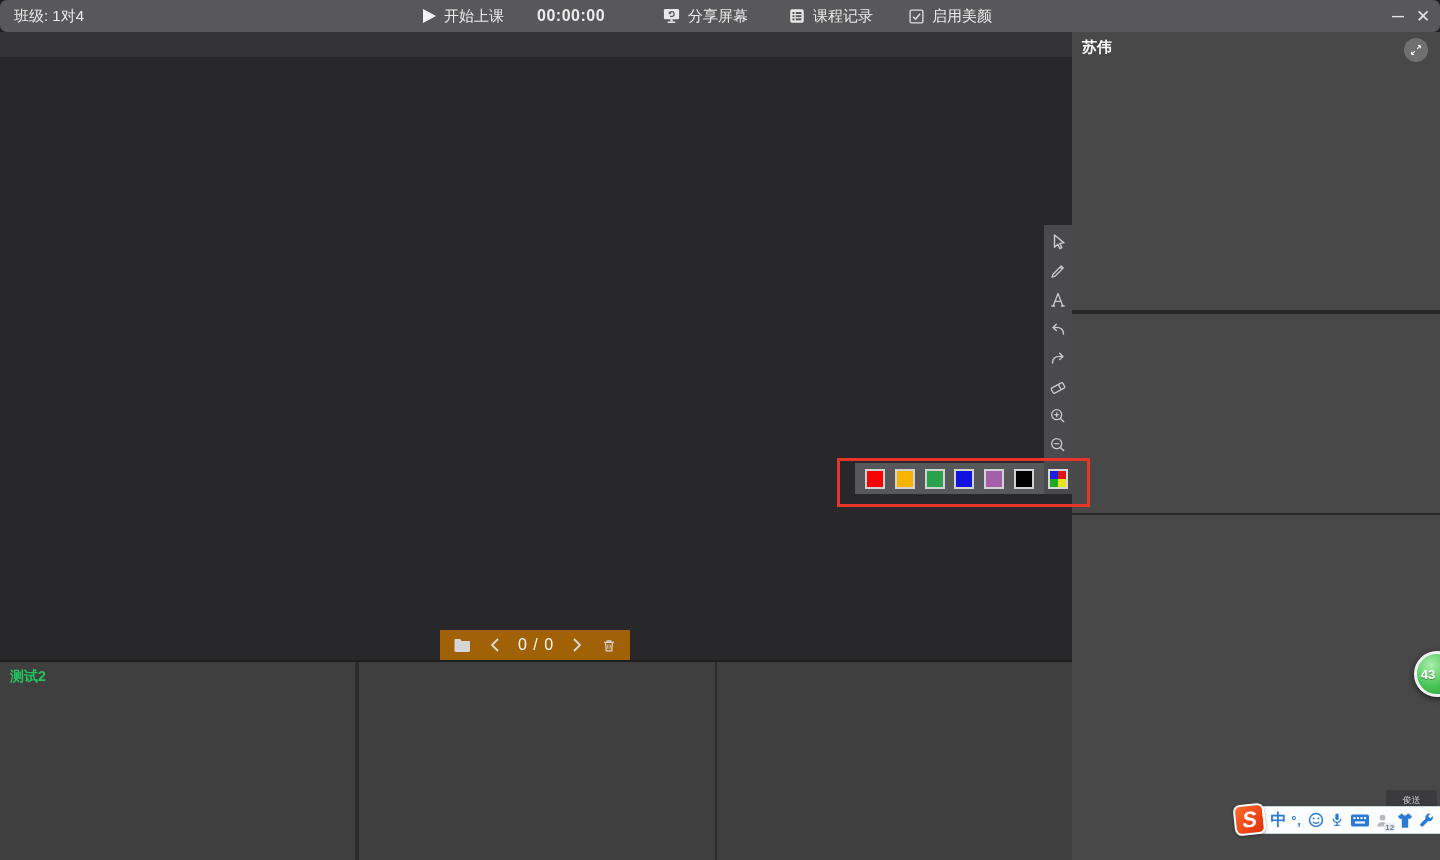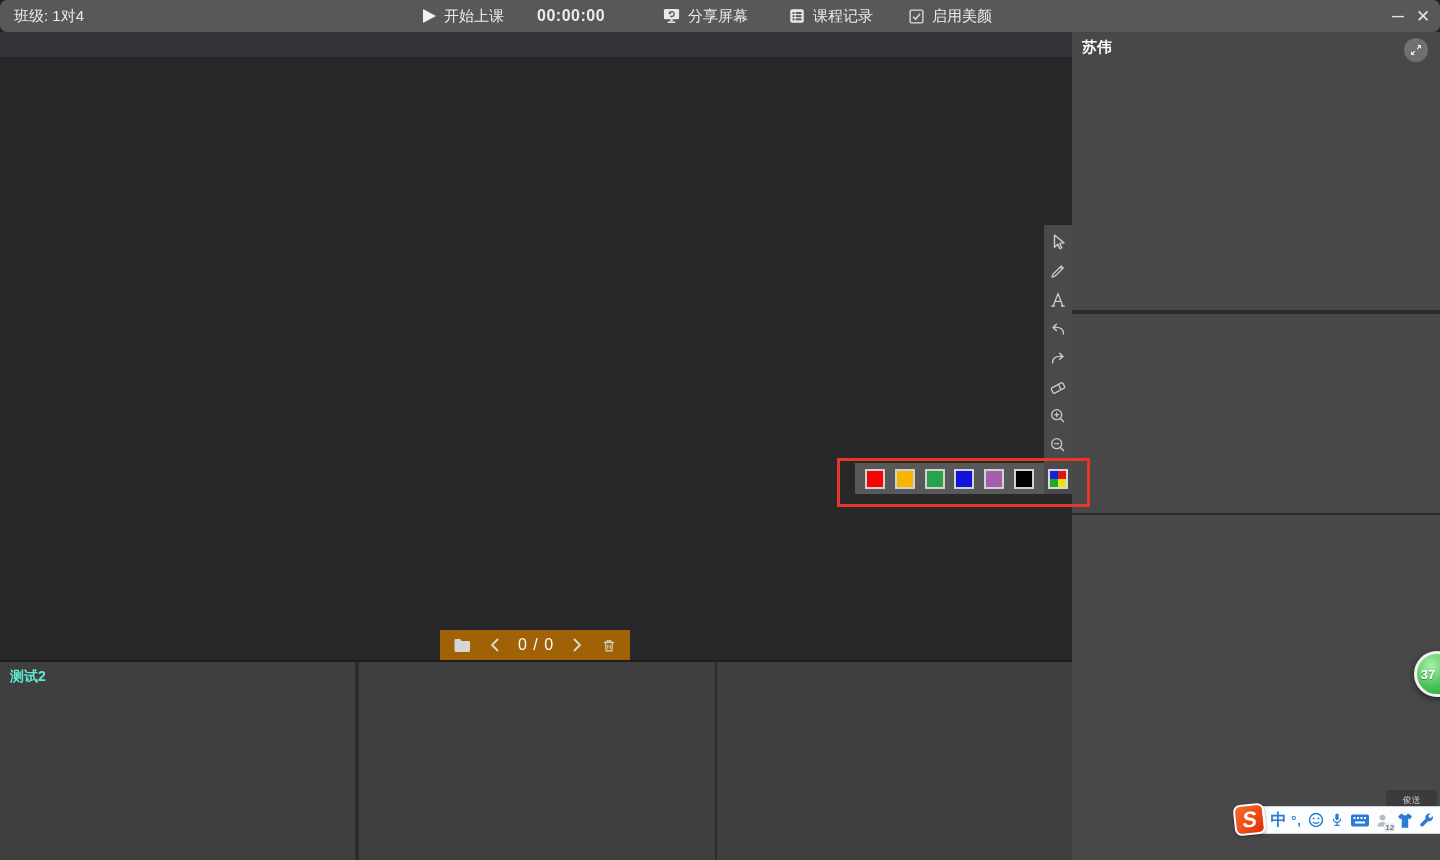--- a/index.html
+++ b/index.html
@@ -47,21 +47,21 @@
   .pagenav { position:absolute; left:440px; top:630px; width:190px; height:30px; background:#a16207;
              display:flex; align-items:center; justify-content:space-between; padding:0 12px; color:#e3e3e3; }
   .pagenav .nav-btn { display:flex; align-items:center; justify-content:center; cursor:pointer; }
   .page-count { font-size:16px; color:#fafafa; letter-spacing:1px; }
 
   
   .bottom-strip { position:absolute; left:0; top:660px; width:1072px; height:200px;
                   background:#3f3f3f; border-top:2px solid #1f1f1f; display:flex; }
   .b-panel { flex:1 1 0; position:relative; }
   .b-div { width:2px; background:#2c2c2c; }
-  .b-label { position:absolute; left:10px; top:6px; color:#5eead4; font-size:14px; font-weight:bold; }
+  .b-label { position:absolute; left:10px; top:6px; color:#22c55e; font-size:14px; font-weight:bold; }
 
   
   .sidebar { position:absolute; left:1072px; top:32px; width:368px; height:828px; background:#484848; }
   .s-panel { position:relative; width:362px; }
   .s-div { height:2px; background:#2a2a2c; }
   .s-name { position:absolute; left:10px; top:6px; color:#fafafa; font-size:15px; font-weight:bold; }
   .expand-btn { position:absolute; right:6px; top:6px; width:24px; height:24px; border-radius:50%;
                 background:rgba(255,255,255,.22); display:flex; align-items:center; justify-content:center; cursor:pointer; }
   .media-icons { position:absolute; right:8px; bottom:6px; display:flex; gap:8px; }
   .media-icons .m-icon { width:20px; height:20px; display:flex; align-items:center; justify-content:center; cursor:pointer; }
@@ -285,21 +285,21 @@
     <div class="s-div"></div>
 
     <div class="s-panel" style="height:199px;"></div>
 
     <div class="s-div"></div>
 
     <div class="s-panel" style="height:72px;"></div>
   </div>
 
   <div class="assistant-ball">
-    <span>37</span>
+    <span>43</span>
   </div>
 
   <div class="tooltip">
     <span>俊送</span>
   </div>
 
   <div class="ime-logo">
     <span>S</span>
   </div>
   <div class="ime-bar">

